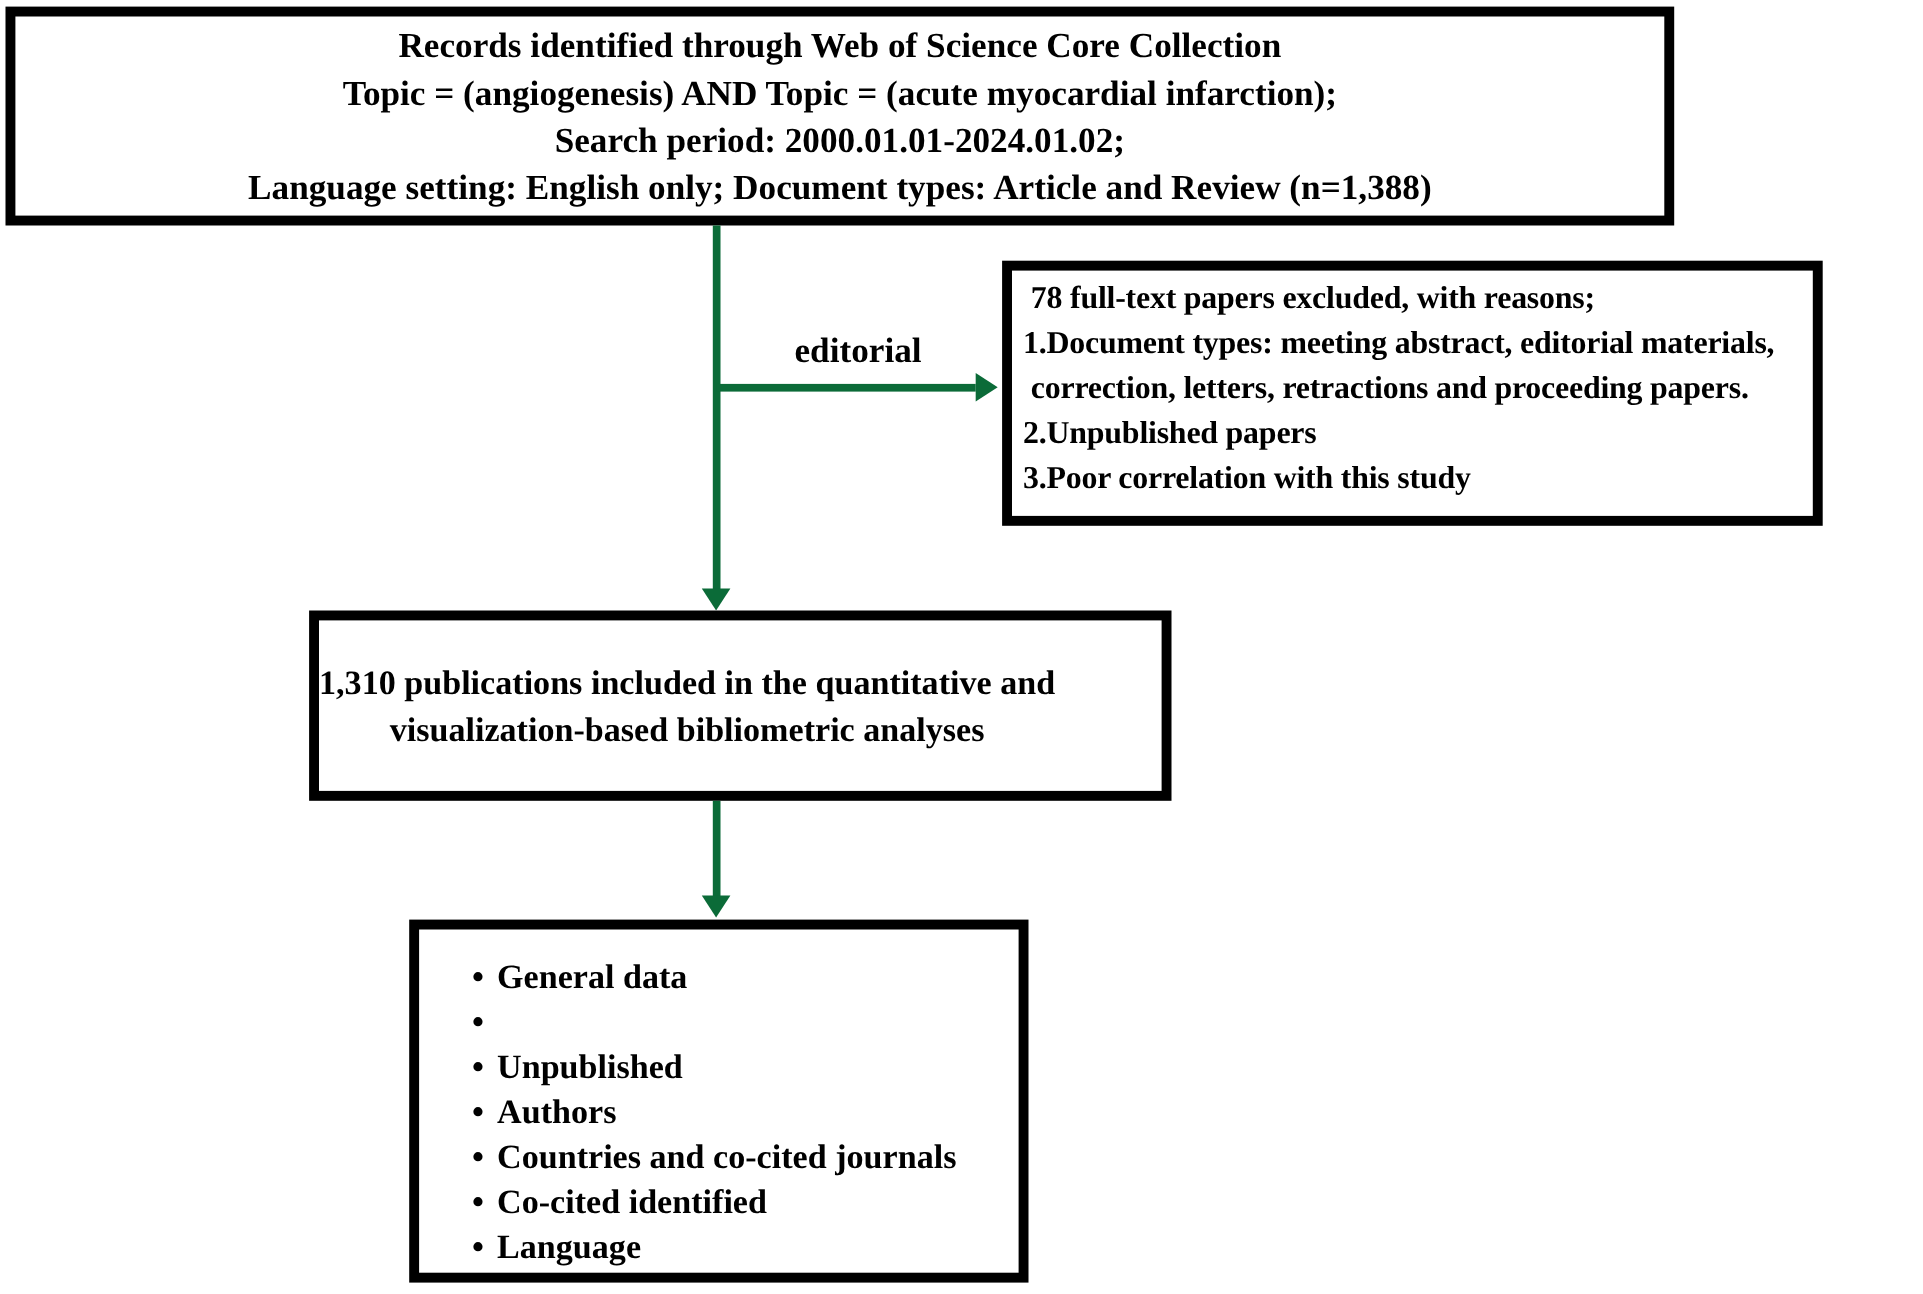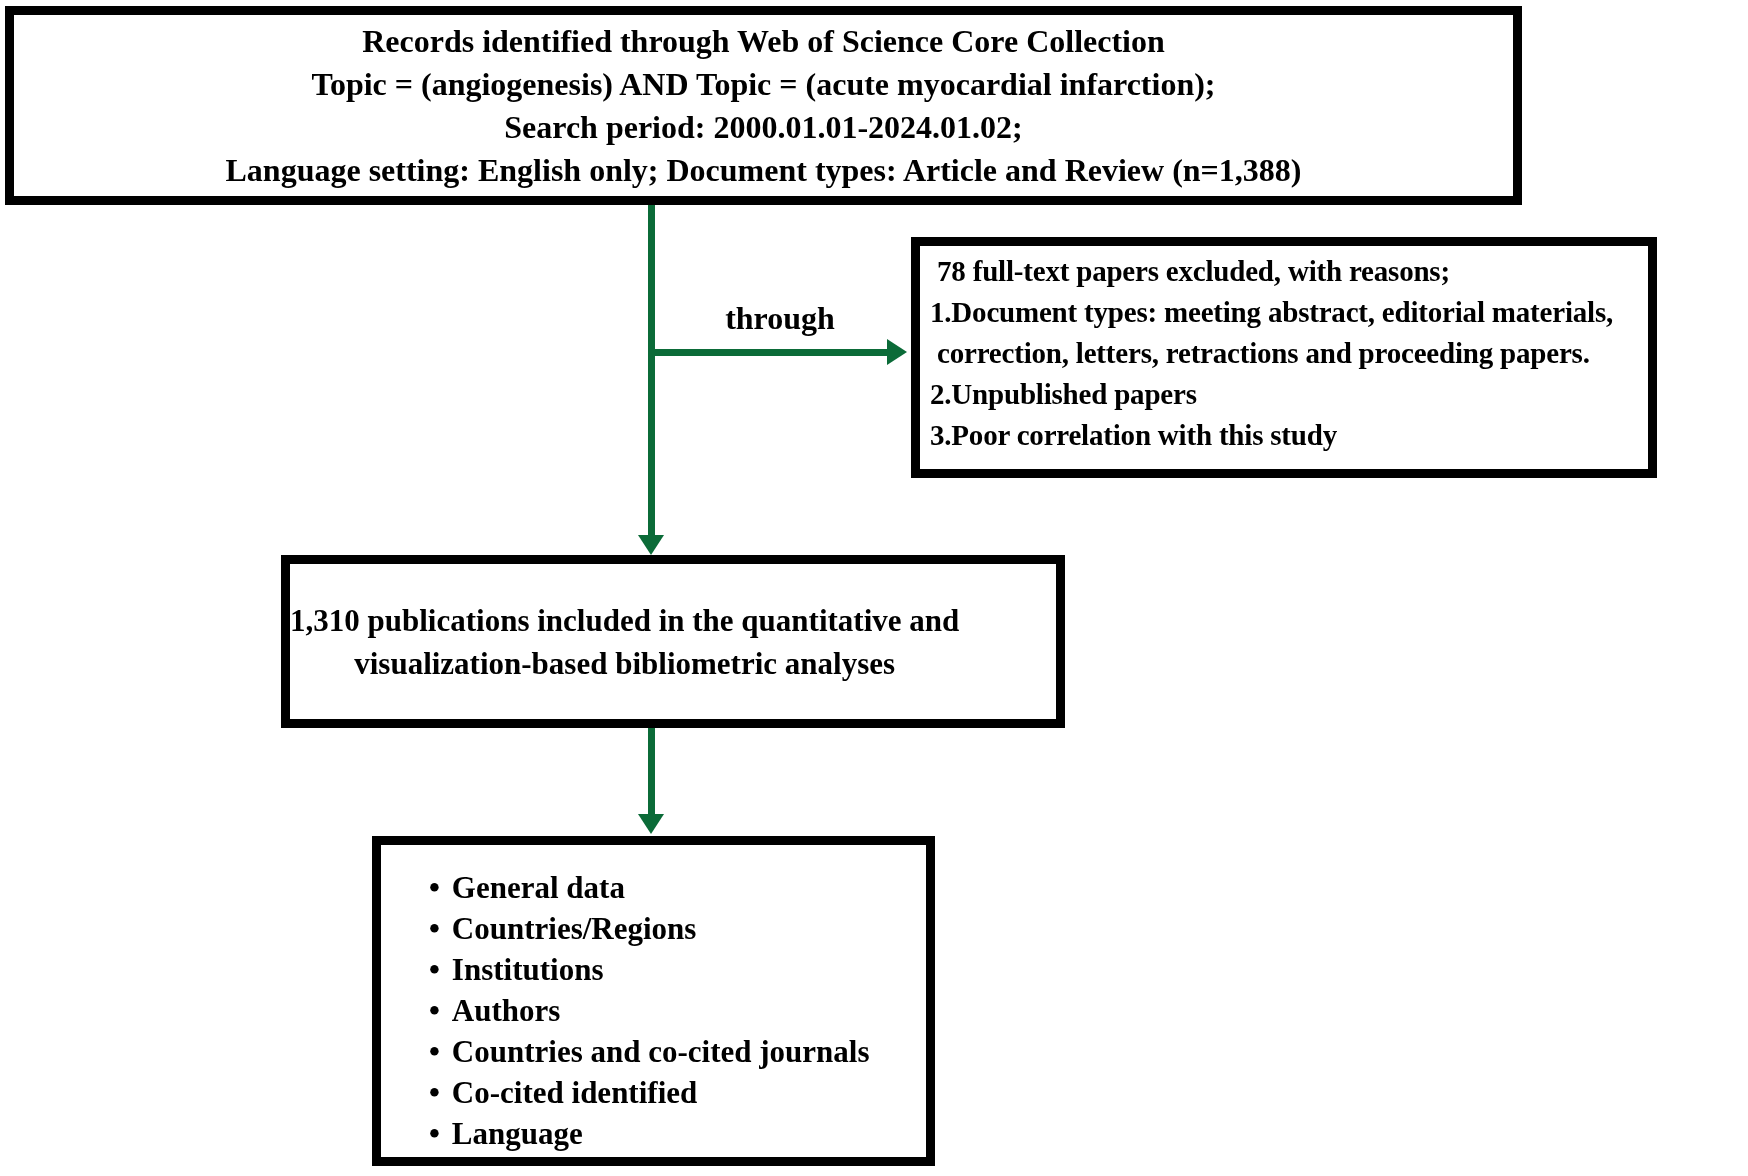--- a/index.html
+++ b/index.html
@@ -84,21 +84,21 @@
   <div class="box records-box">
     <div class="box-text">Records identified through Web of Science Core Collection
 Topic = (angiogenesis) AND Topic = (acute myocardial infarction);
 Search period: 2000.01.01-2024.01.02;
 Language setting: English only; Document types: Article and Review (n=1,388)</div>
   </div>
 
   <div class="vline arrow1-line"></div>
   <div class="arrowhead-down arrow1-head"></div>
 
-  <div class="excluded-label">through</div>
+  <div class="excluded-label">editorial</div>
   <div class="hline hline-excluded"></div>
   <div class="arrowhead-right"></div>
 
   <div class="box excluded-box">
     <div class="box-text"> 78 full-text papers excluded, with reasons;
 1.Document types: meeting abstract, editorial materials,
  correction, letters, retractions and proceeding papers.
 2.Unpublished papers
 3.Poor correlation with this study</div>
   </div>
@@ -112,25 +112,24 @@
   <div class="arrowhead-down arrow2-head"></div>
 
   <div class="box analysis-box">
     <div>
       <div class="bullet-row">
         <span class="bullet">•</span>
         <span>General data</span>
       </div>
       <div class="bullet-row">
         <span class="bullet">•</span>
-        <span>Countries/Regions</span>
       </div>
       <div class="bullet-row">
         <span class="bullet">•</span>
-        <span>Institutions</span>
+        <span>Unpublished</span>
       </div>
       <div class="bullet-row">
         <span class="bullet">•</span>
         <span>Authors</span>
       </div>
       <div class="bullet-row">
         <span class="bullet">•</span>
         <span>Countries and co-cited journals</span>
       </div>
       <div class="bullet-row">

